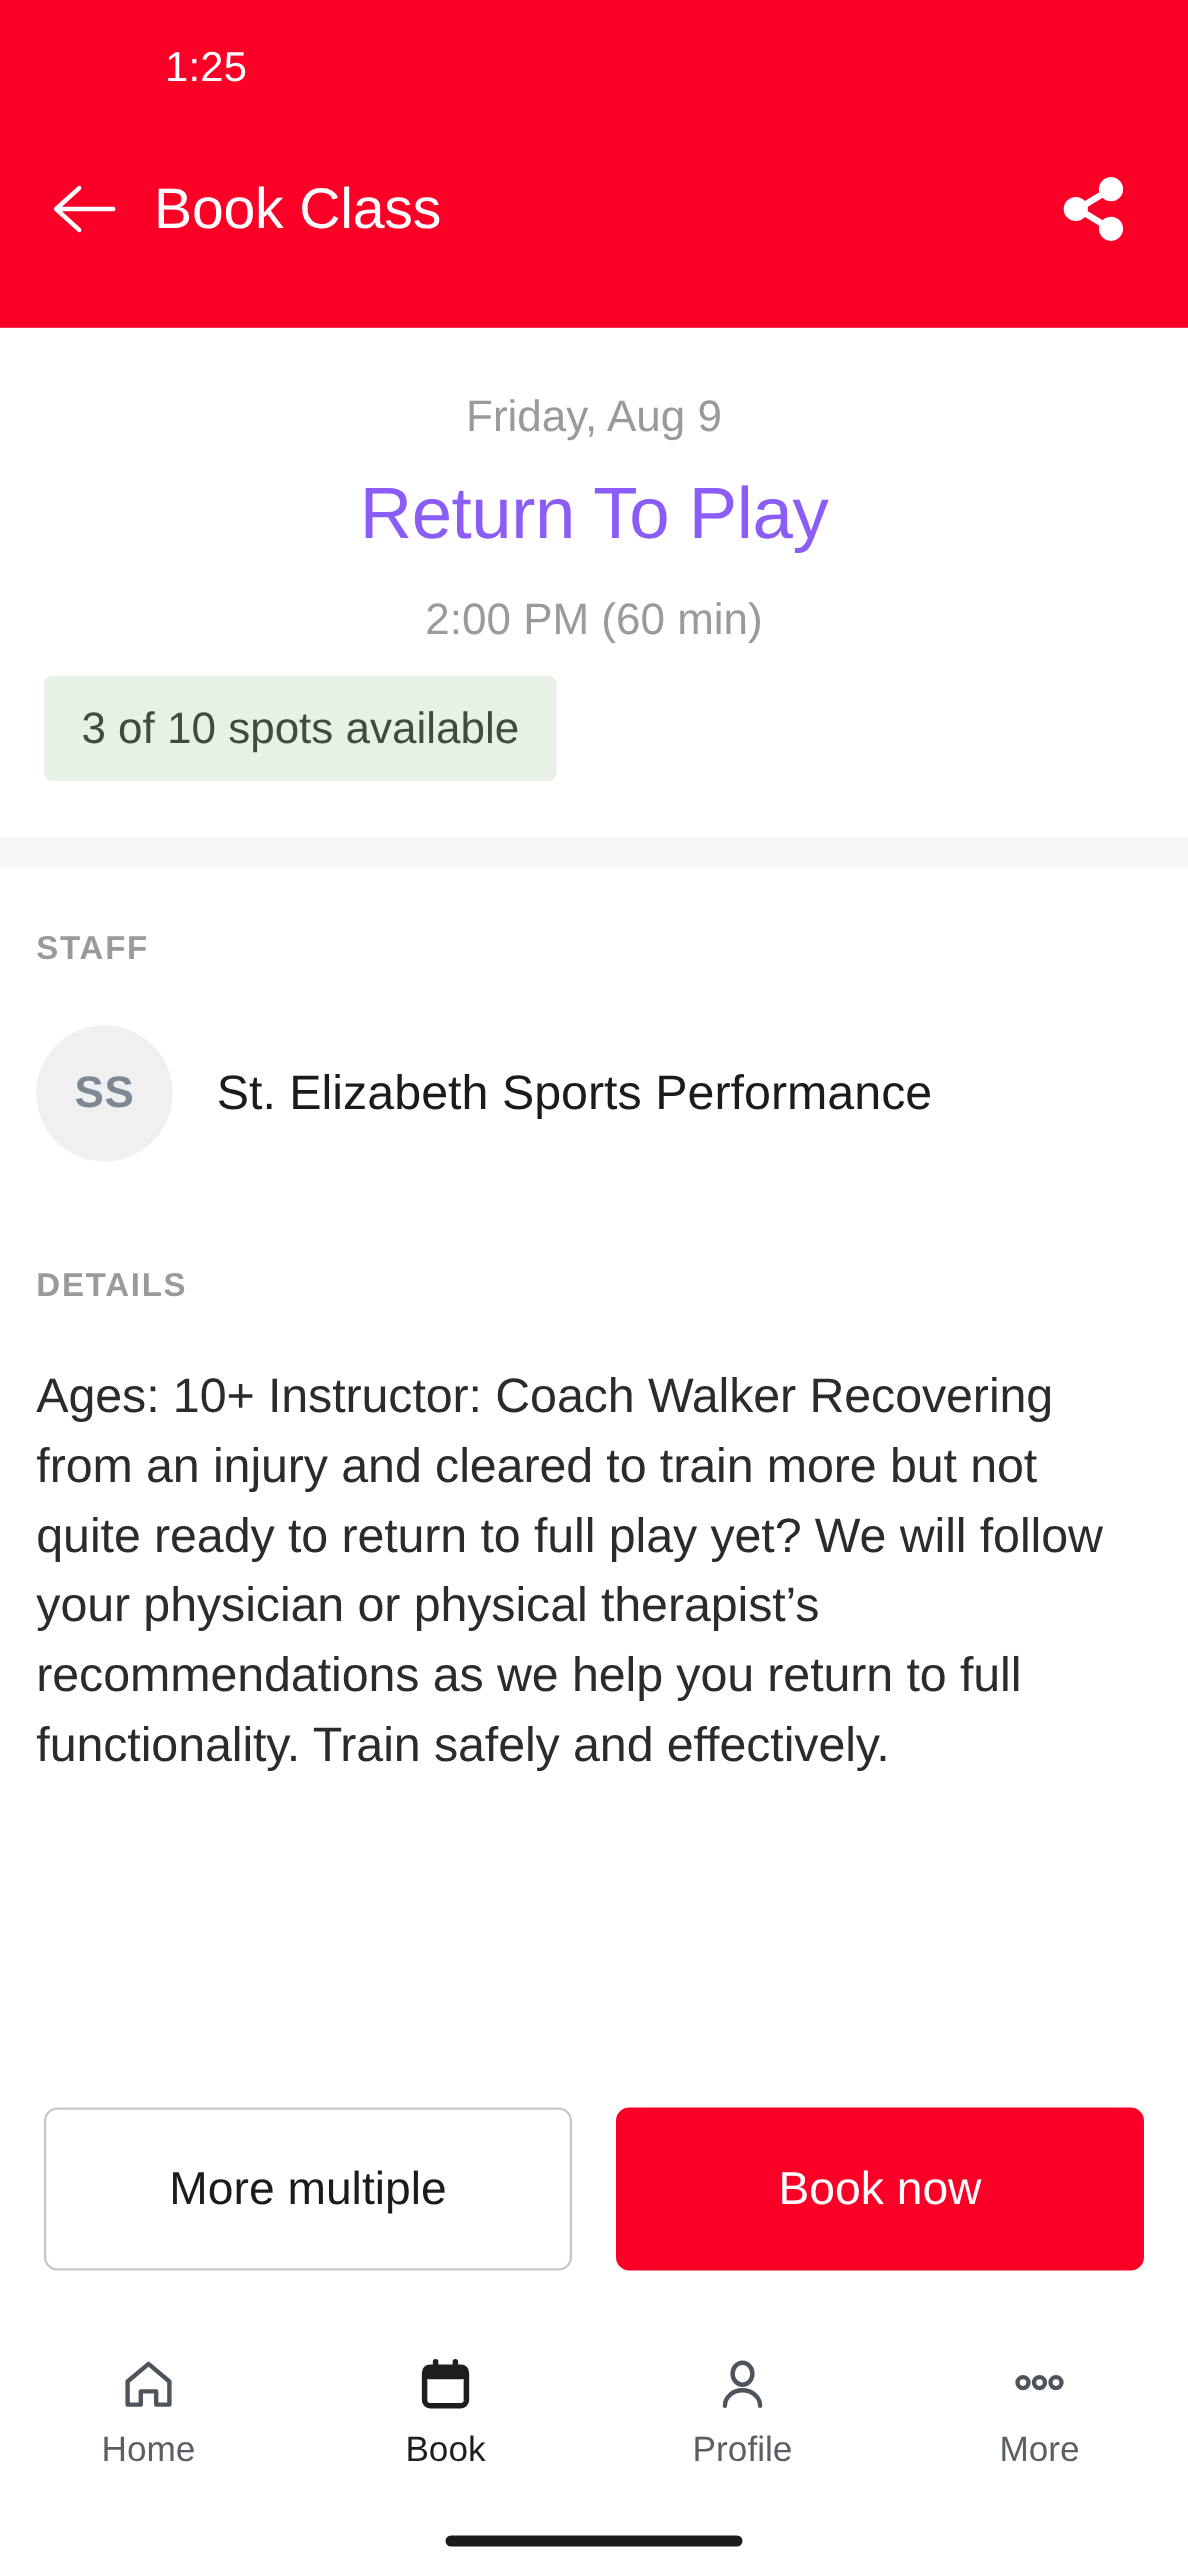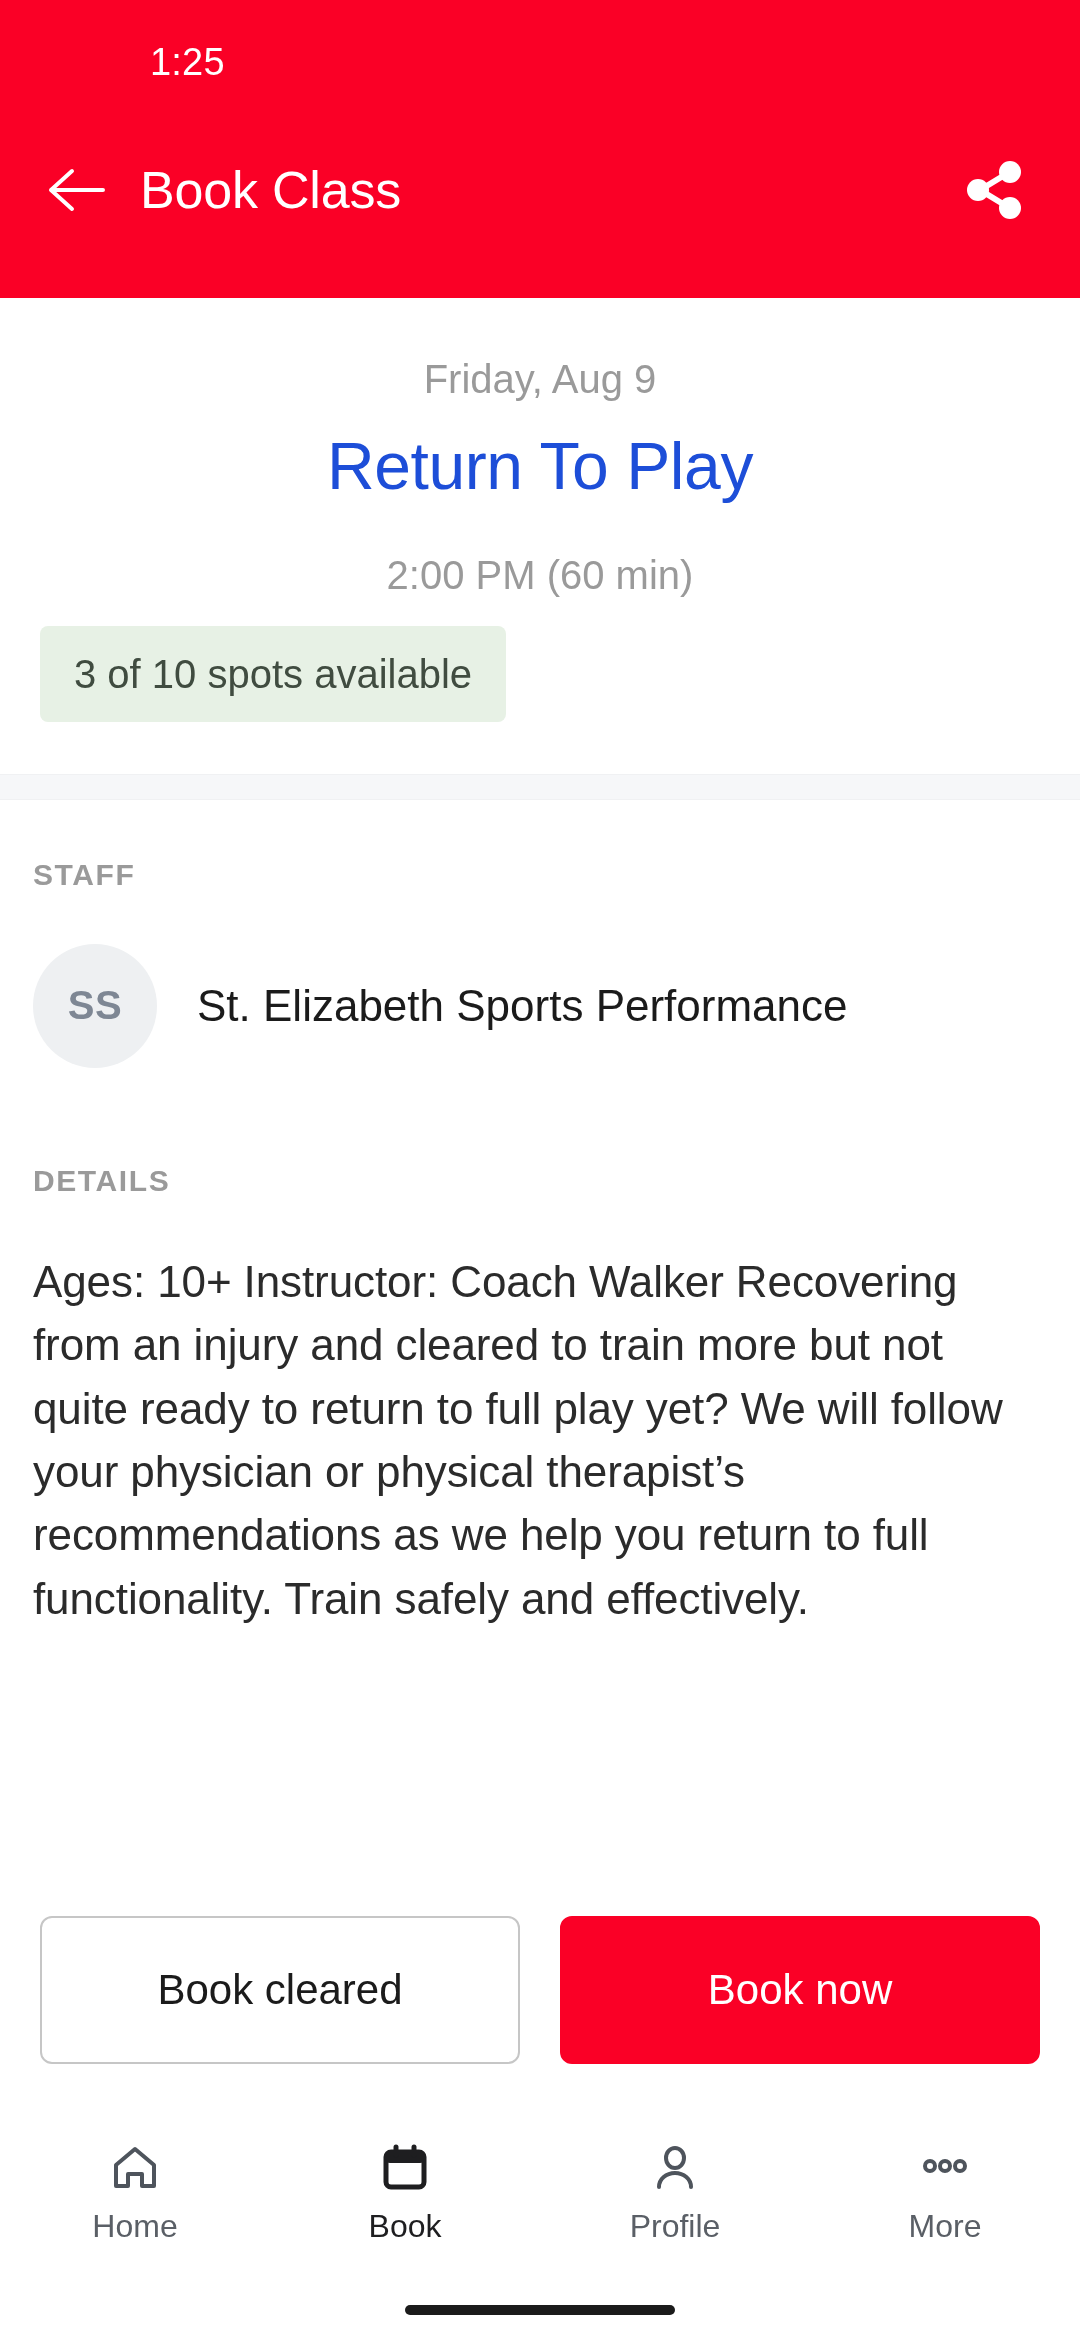--- a/index.html
+++ b/index.html
@@ -95,26 +95,26 @@
   }
 
   .class-date {
     color: #9A9A9A;
     font-size: 40px;
     line-height: 1.25;
     margin-bottom: 24px;
   }
 
   .class-name {
-    color: #1d4ed8;
+    color: #8b5cf6;
     font-size: 66px;
     font-weight: 400;
     line-height: 1.18;
     letter-spacing: -0.4px;
-    margin-bottom: 44px;
+    margin-bottom: 32px;
   }
 
   .class-time {
     color: #9A9A9A;
     font-size: 40px;
     line-height: 1.25;
     margin-bottom: 26px;
   }
 
   .availability-wrap {
@@ -334,21 +334,21 @@
       <div class="avatar">SS</div>
       <div class="staff-name">St. Elizabeth Sports Performance</div>
     </div>
 
     <div class="section-label details-label">DETAILS</div>
 
     <div class="details-text">Ages: 10+ Instructor: Coach Walker Recovering from an injury and cleared to train more but not quite ready to return to full play yet? We will follow your physician or physical therapist’s recommendations as we help you return to full functionality. Train safely and effectively.</div>
   </div>
 
   <div class="actions">
-    <div class="btn btn-outline">Book cleared</div>
+    <div class="btn btn-outline">More multiple</div>
     <div class="btn btn-filled">Book now</div>
   </div>
 
   <div class="bottom-nav">
 
     <div class="nav-item">
       <span class="nav-icon">
         <svg width="52" height="52" viewBox="0 0 52 52">
           <path d="M7 23 L26 7 L45 23 L45 44 L33 44 L33 32 L19 32 L19 44 L7 44 Z" fill="none" stroke="#4E545C" stroke-width="4" stroke-linejoin="round" stroke-linecap="round"></path>
         </svg>

